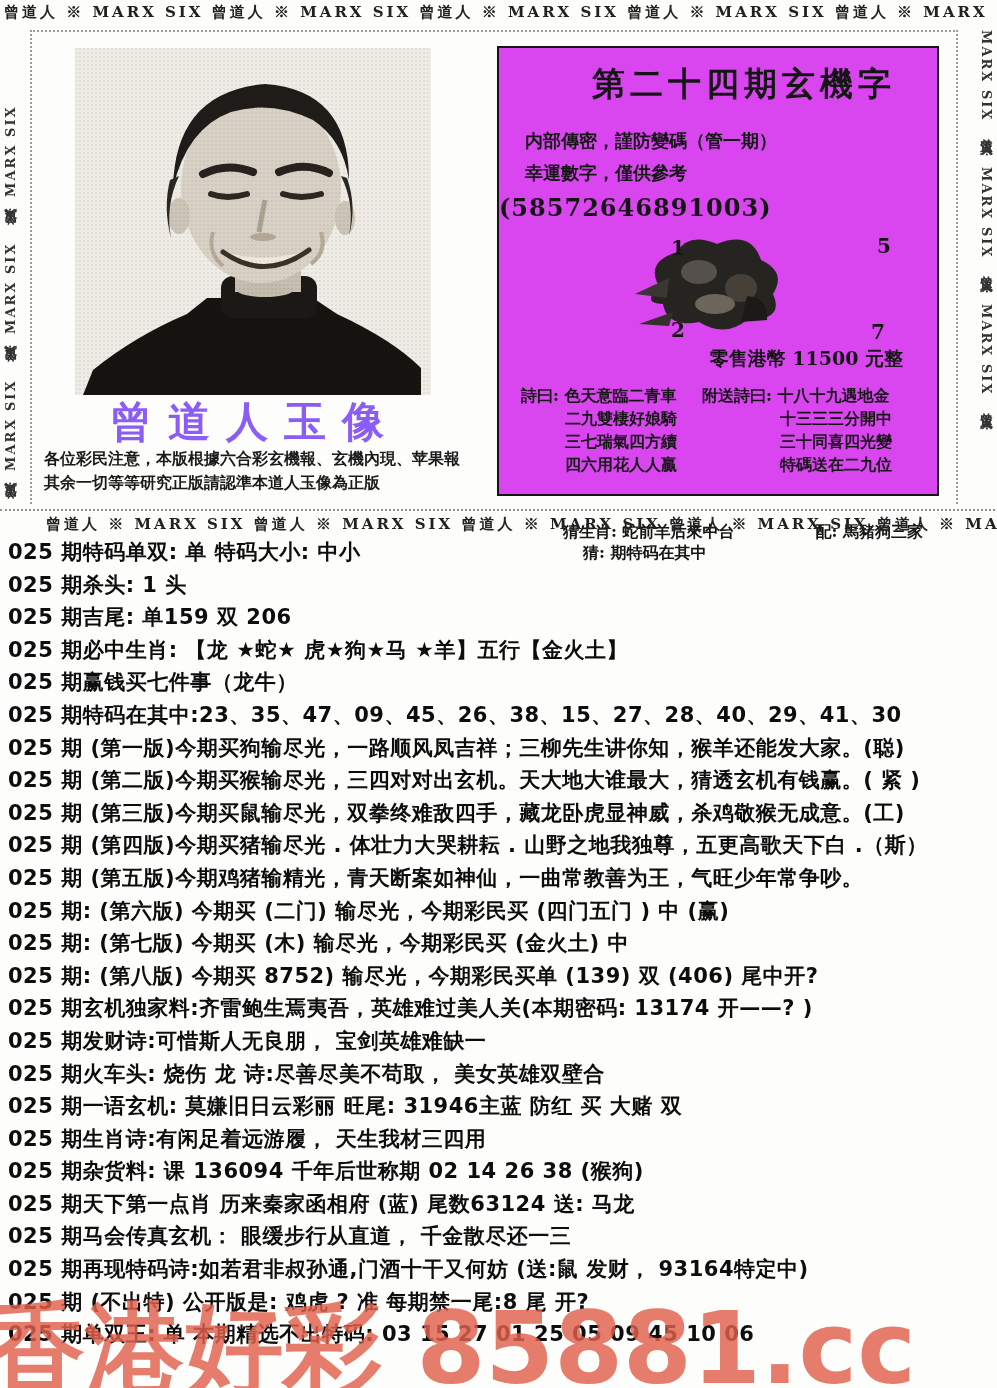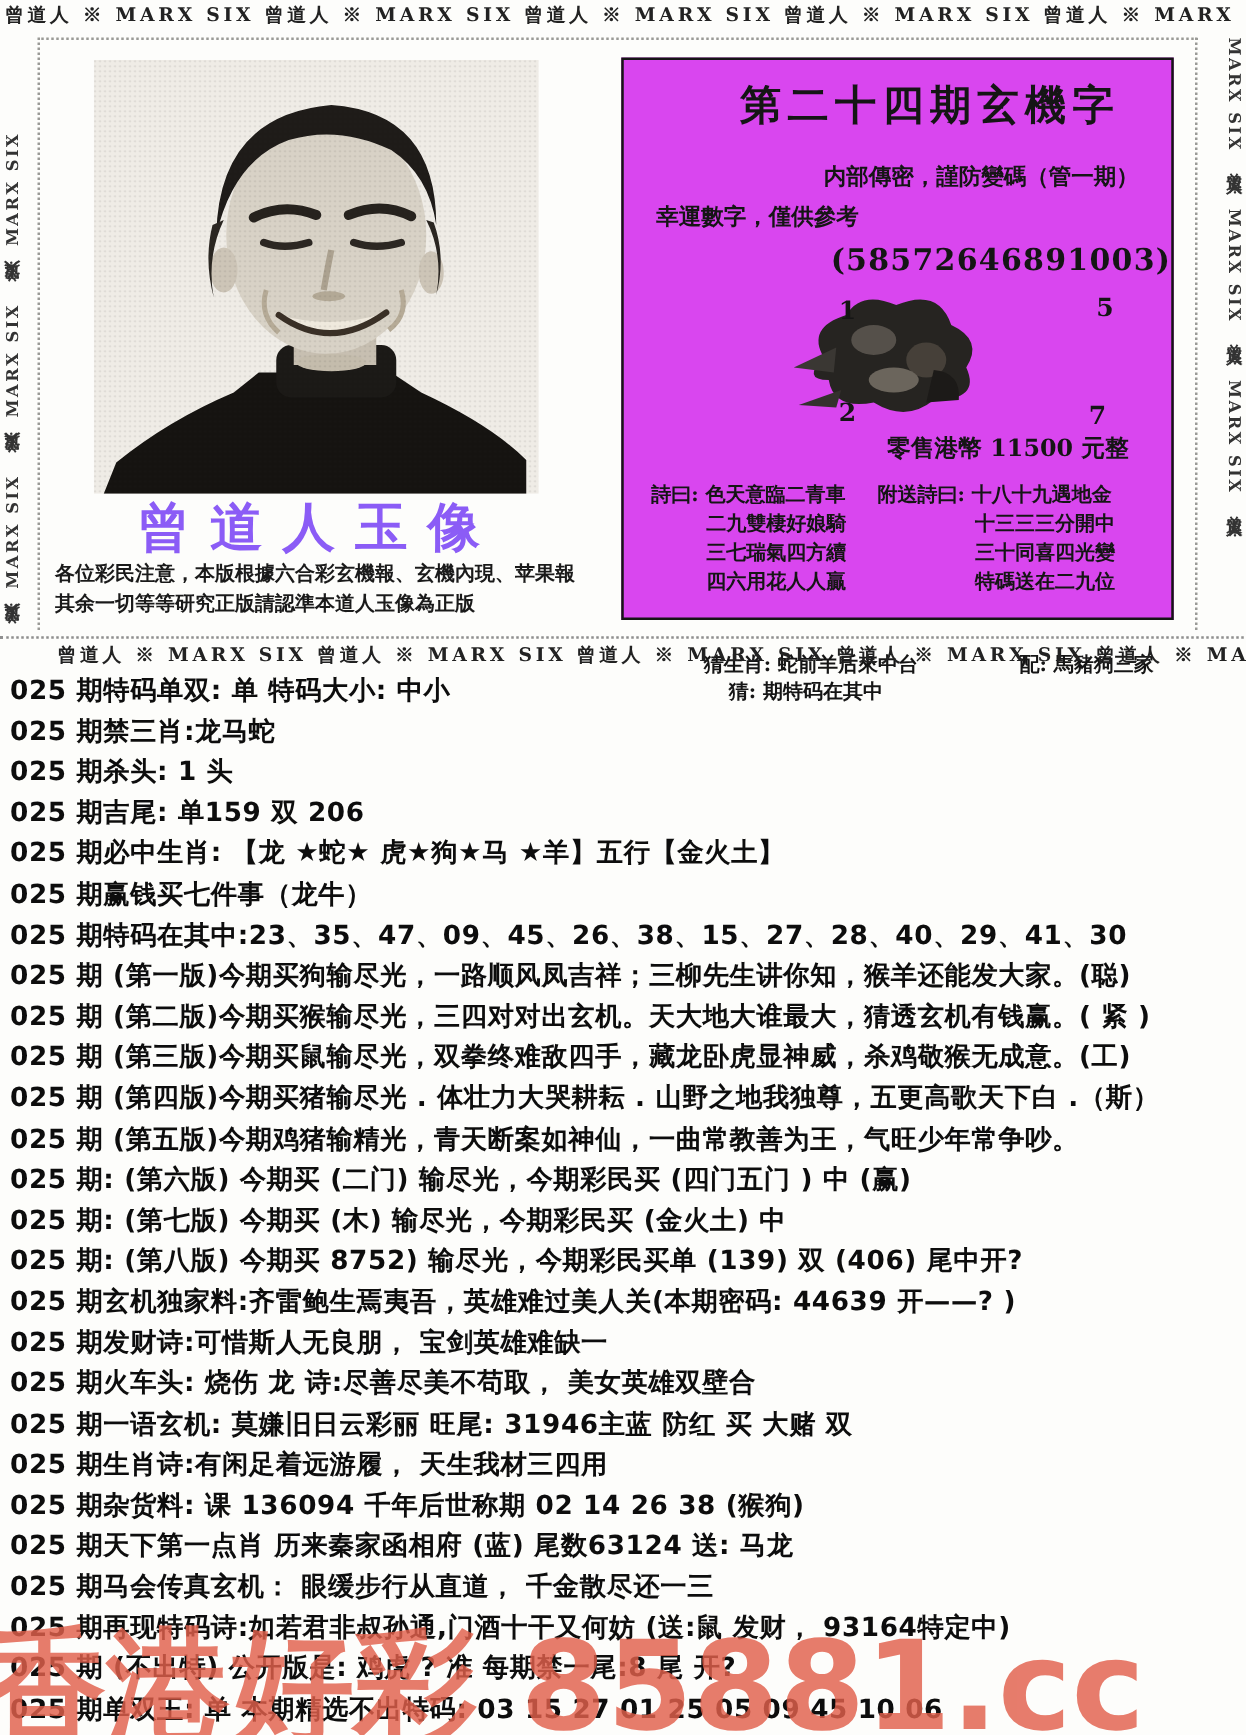--- a/index.html
+++ b/index.html
@@ -47,24 +47,24 @@
   
   .infobox{
     position:absolute;left:497px;top:46px;width:438px;height:446px;
     border:2px solid #151515;background:#d946ef;
     font-family:"DejaVu Serif","Liberation Serif",serif;color:#151515;
   }
   .ib-title{
     margin:14px 8px 0 60px;font-size:33px;font-weight:bold;letter-spacing:5px;
     white-space:nowrap;text-align:center;
   }
-  .ib-row{display:flex;justify-content:flex-end;padding:0 26px;margin-top:22px;
+  .ib-row{display:flex;justify-content:flex-start;padding:0 26px;margin-top:22px;
     font-size:18px;font-weight:bold;}
   .ib-line2{padding:0 26px;margin-top:8px;font-size:18px;font-weight:bold;}
-  .ib-number{text-align:right;margin-top:8px;font-size:24px;font-weight:bold;letter-spacing:1px;}
+  .ib-number{text-align:left;margin-top:8px;font-size:24px;font-weight:bold;letter-spacing:1px;}
   .ib-figure{position:relative;height:118px;margin-top:4px;}
   .ib-figure svg{position:absolute;left:130px;top:2px;}
   .corner-num{position:absolute;font-size:20px;font-weight:bold;}
   .cn-1{left:172px;top:10px;}
   .cn-5{left:378px;top:8px;}
   .cn-2{left:172px;top:92px;}
   .cn-7{left:372px;top:94px;}
   .ib-price{text-align:right;padding-right:34px;font-size:19px;font-weight:bold;margin-top:2px;}
   .ib-poems{display:flex;margin-top:12px;padding:0 10px 0 22px;font-size:16px;font-weight:600;}
   .poem-col{line-height:23px;white-space:nowrap;}
@@ -186,35 +186,34 @@
       <span>猜生肖: 蛇前羊后來中台</span>
       <span>配: 馬豬狗三家</span>
     </div>
     <div class="ib-guess2">猜: 期特码在其中</div>
   </div>
 
   <div class="hborder mid-border">曾道人 ※ MARX SIX 曾道人 ※ MARX SIX 曾道人 ※ MARX SIX 曾道人 ※ MARX SIX 曾道人 ※ MARX SIX 曾道人 ※ MARX SIX</div>
 
   <div class="body-lines">
     <div class="bline">025 期特码单双:  单  特码大小: 中小</div>
-    <div class="bline">025 期禁三肖:龙马蛇</div>
     <div class="bline">025 期杀头: 1 头</div>
     <div class="bline">025 期吉尾: 单159  双 206</div>
     <div class="bline">025 期必中生肖: 【龙 ★蛇★ 虎★狗★马 ★羊】五行【金火土】</div>
     <div class="bline">025 期赢钱买七件事（龙牛）</div>
     <div class="bline">025 期特码在其中:23、35、47、09、45、26、38、15、27、28、40、29、41、30</div>
     <div class="bline">025 期 (第一版)今期买狗输尽光，一路顺风凤吉祥；三柳先生讲你知，猴羊还能发大家。(聪)</div>
     <div class="bline">025 期 (第二版)今期买猴输尽光，三四对对出玄机。天大地大谁最大，猜透玄机有钱赢。( 紧 )</div>
     <div class="bline">025 期 (第三版)今期买鼠输尽光，双拳终难敌四手，藏龙卧虎显神威，杀鸡敬猴无成意。(工)</div>
     <div class="bline">025 期 (第四版)今期买猪输尽光 . 体壮力大哭耕耘 . 山野之地我独尊，五更高歌天下白 .（斯）</div>
     <div class="bline">025 期 (第五版)今期鸡猪输精光，青天断案如神仙，一曲常教善为王，气旺少年常争吵。</div>
     <div class="bline">025 期: (第六版) 今期买 (二门) 输尽光，今期彩民买 (四门五门 )  中  (赢)</div>
     <div class="bline">025 期: (第七版) 今期买 (木) 输尽光，今期彩民买 (金火土) 中</div>
     <div class="bline">025 期: (第八版) 今期买 8752) 输尽光，今期彩民买单 (139)  双 (406)  尾中开?</div>
-    <div class="bline">025 期玄机独家料:齐雷鲍生焉夷吾，英雄难过美人关(本期密码: 44639    开——? )</div>
+    <div class="bline">025 期玄机独家料:齐雷鲍生焉夷吾，英雄难过美人关(本期密码: 13174    开——? )</div>
     <div class="bline">025 期发财诗:可惜斯人无良朋， 宝剑英雄难缺一</div>
     <div class="bline">025 期火车头: 烧伤 龙 诗:尽善尽美不苟取， 美女英雄双壁合</div>
     <div class="bline">025 期一语玄机: 莫嫌旧日云彩丽 旺尾: 31946主蓝  防红 买 大赌 双</div>
     <div class="bline">025 期生肖诗:有闲足着远游履， 天生我材三四用</div>
     <div class="bline">025 期杂货料: 课   136094      千年后世称期  02 14 26 38 (猴狗)</div>
     <div class="bline">025 期天下第一点肖   历来秦家函相府   (蓝)  尾数63124  送: 马龙</div>
     <div class="bline">025 期马会传真玄机：  眼缓步行从直道， 千金散尽还一三</div>
     <div class="bline">025 期再现特码诗:如若君非叔孙通,门酒十干又何妨 (送:鼠 发财，  93164特定中)</div>
     <div class="bline">025 期 (不出特) 公开版是: 鸡虎   ? 准  每期禁一尾:8  尾  开?</div>
     <div class="bline">025 期单双王: 单   本期精选不出特码: 03 15 27 01 25 05 09 45 10 06</div>

